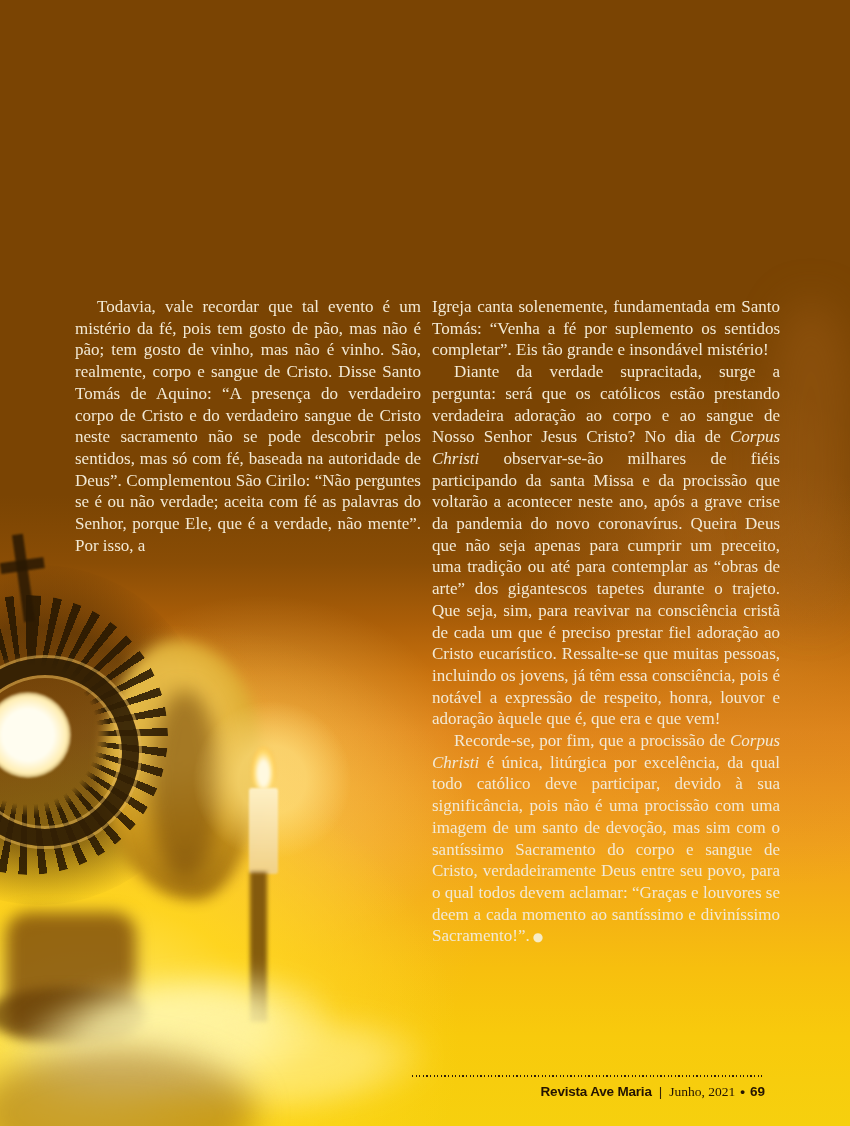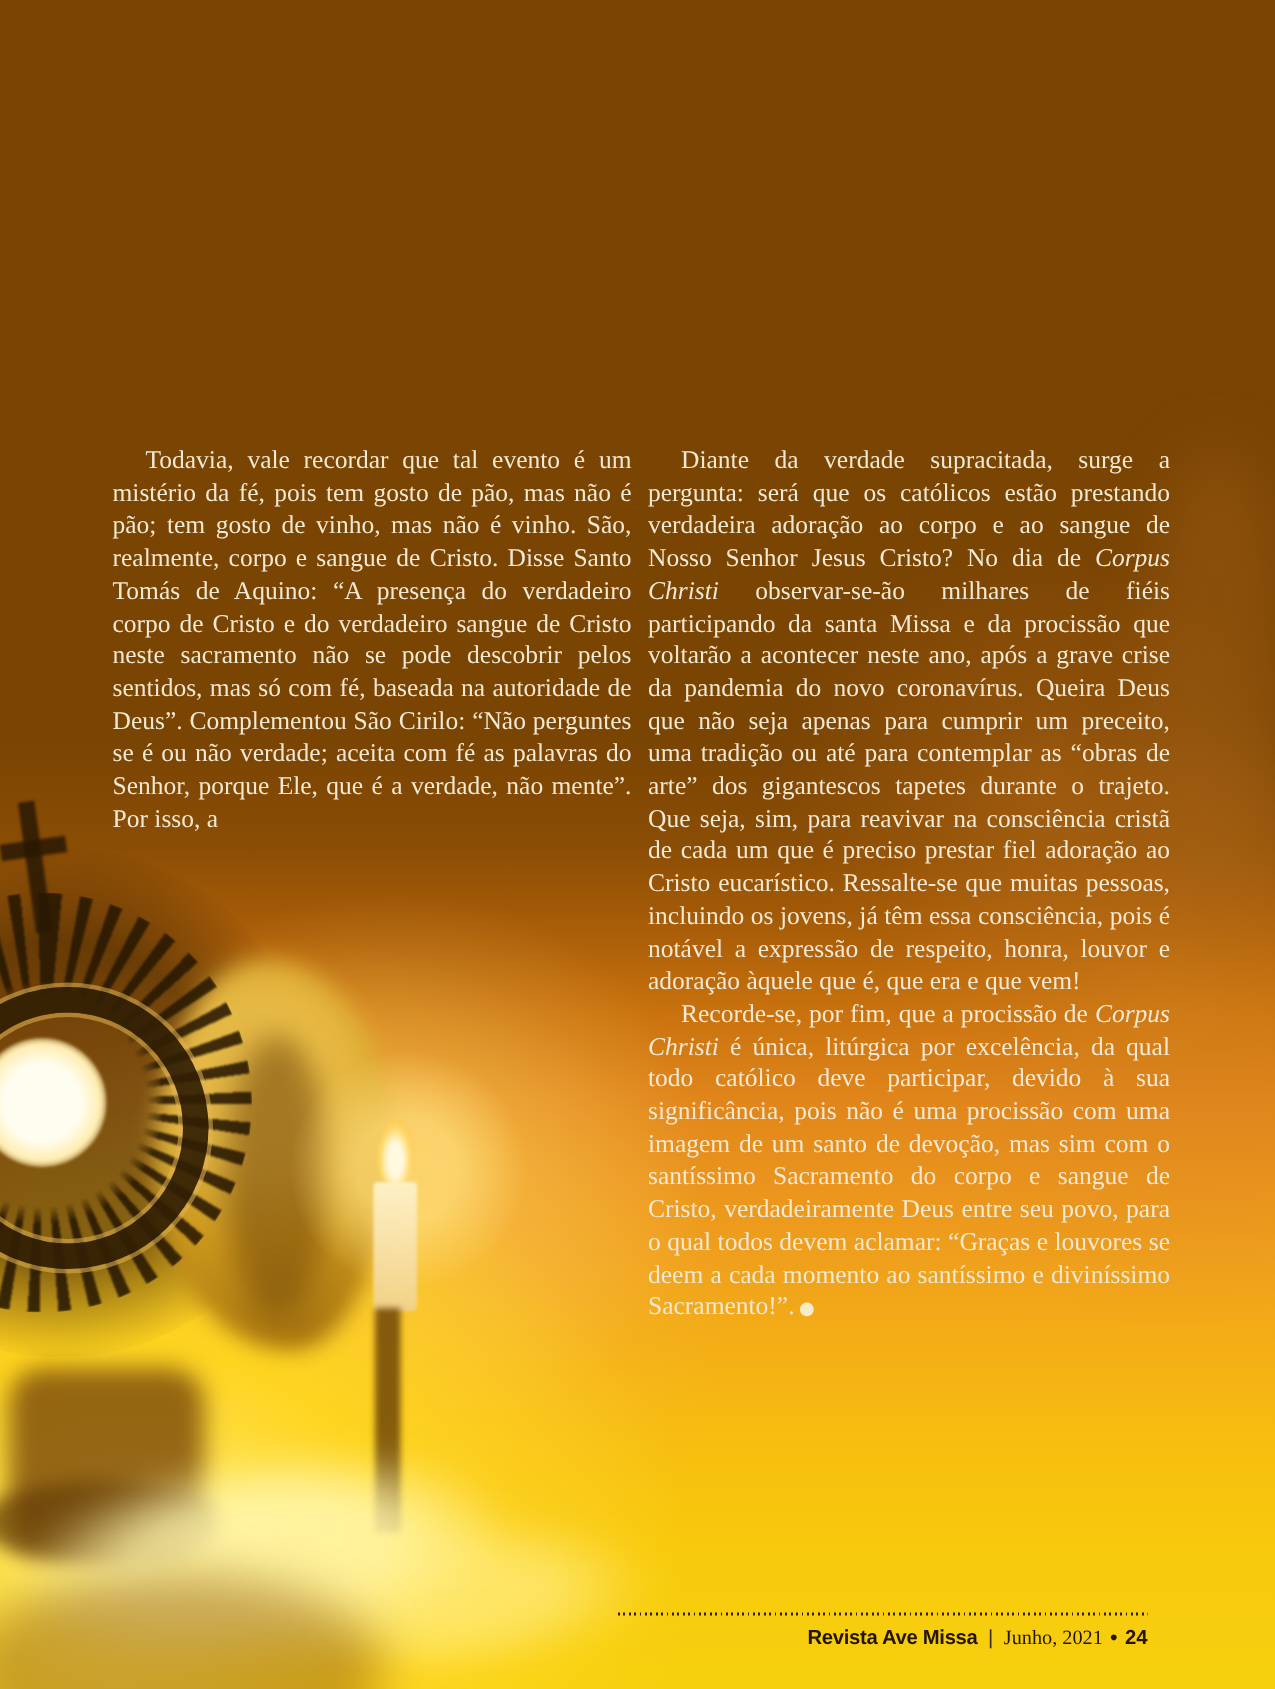--- a/index.html
+++ b/index.html
@@ -120,25 +120,26 @@
     <div class="cloth-1"></div>
     <div class="cloth-2"></div>
     <div class="floor-shadow"></div>
   </div>
 
   <div class="content">
     <div class="col col-left" lang="pt-BR">
         <p class="article-p indent"><span>Todavia, vale recordar que tal evento é um mistério da fé, pois tem gosto de pão, mas não é pão; tem gosto de vinho, mas não é vinho. São, realmente, corpo e sangue de Cristo. Disse Santo Tomás de Aquino: “A presença do verdadeiro corpo de Cristo e do verdadeiro sangue de Cristo neste sacramento não se pode descobrir pelos sentidos, mas só com fé, baseada na autoridade de Deus”. Complementou São Cirilo: “Não perguntes se é ou não verdade; aceita com fé as palavras do Senhor, porque Ele, que é a verdade, não mente”. Por isso, a</span></p>
       </div>
     <div class="col col-right" lang="pt-BR">
+        <p class="article-p"><span>Igreja canta solenemente, fundamentada em Santo Tomás: “Venha a fé por suplemento os sentidos completar”. Eis tão grande e insondável mistério!</span></p>
         <p class="article-p indent"><span>Diante da verdade supracitada, surge a pergunta: será que os católicos estão prestando verdadeira adoração ao corpo e ao sangue de Nosso Senhor Jesus Cristo? No dia de </span><em>Corpus Christi</em><span> observar-se-ão milhares de fiéis participando da santa Missa e da procissão que voltarão a acontecer neste ano, após a grave crise da pandemia do novo coronavírus. Queira Deus que não seja apenas para cumprir um preceito, uma tradição ou até para contemplar as “obras de arte” dos gigantescos tapetes durante o trajeto. Que seja, sim, para reavivar na consciência cristã de cada um que é preciso prestar fiel adoração ao Cristo eucarístico. Ressalte-se que muitas pessoas, incluindo os jovens, já têm essa consciência, pois é notável a expressão de respeito, honra, louvor e adoração àquele que é, que era e que vem!</span></p>
         <p class="article-p indent"><span>Recorde-se, por fim, que a procissão de </span><em>Corpus Christi</em><span> é única, litúrgica por excelência, da qual todo católico deve participar, devido à sua significância, pois não é uma procissão com uma imagem de um santo de devoção, mas sim com o santíssimo Sacramento do corpo e sangue de Cristo, verdadeiramente Deus entre seu povo, para o qual todos devem aclamar: “Graças e louvores se deem a cada momento ao santíssimo e diviníssimo Sacramento!”.</span><span class="end-dot">●</span></p>
       </div>
   </div>
 
   <div class="footer">
     <div class="dotted-rule"></div>
     <div class="credit">
-      <span class="mag">Revista Ave Missa</span><span class="sep">|</span><span class="issue">Junho, 2021</span><span class="dot">•</span><span class="num">24</span>
+      <span class="mag">Revista Ave Maria</span><span class="sep">|</span><span class="issue">Junho, 2021</span><span class="dot">•</span><span class="num">69</span>
     </div>
   </div>
 
 </div>
 
 </body></html>

